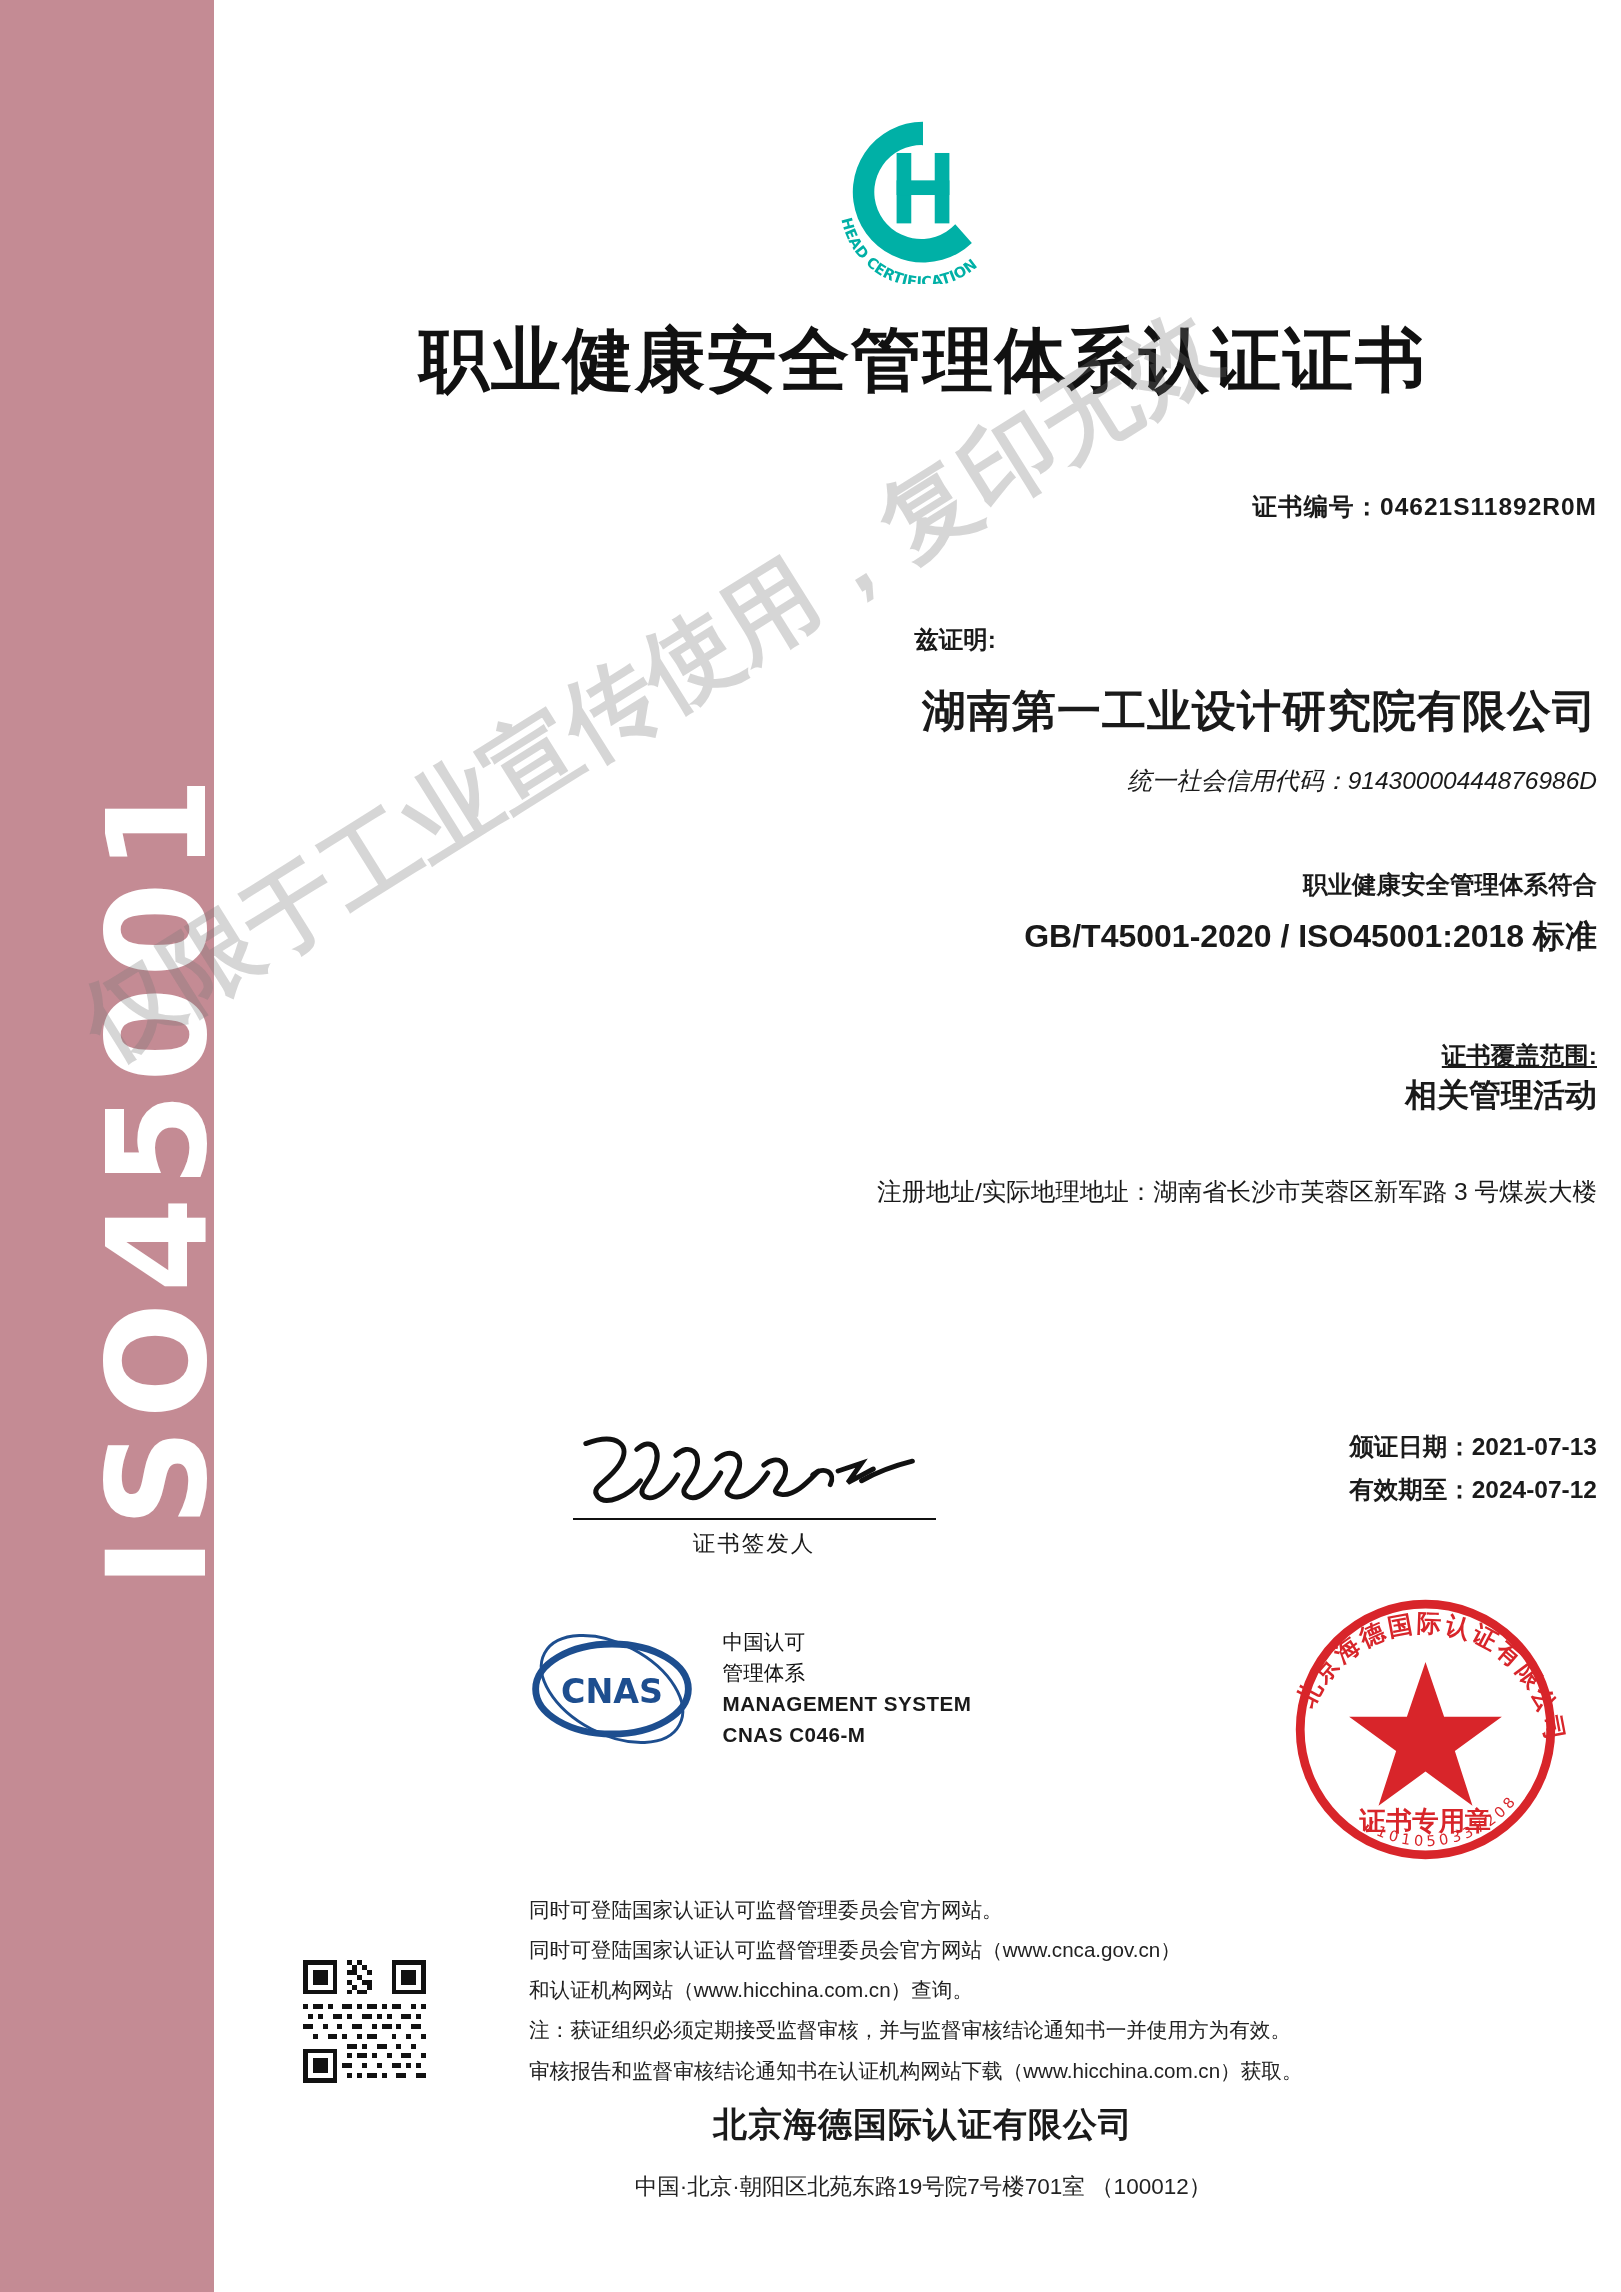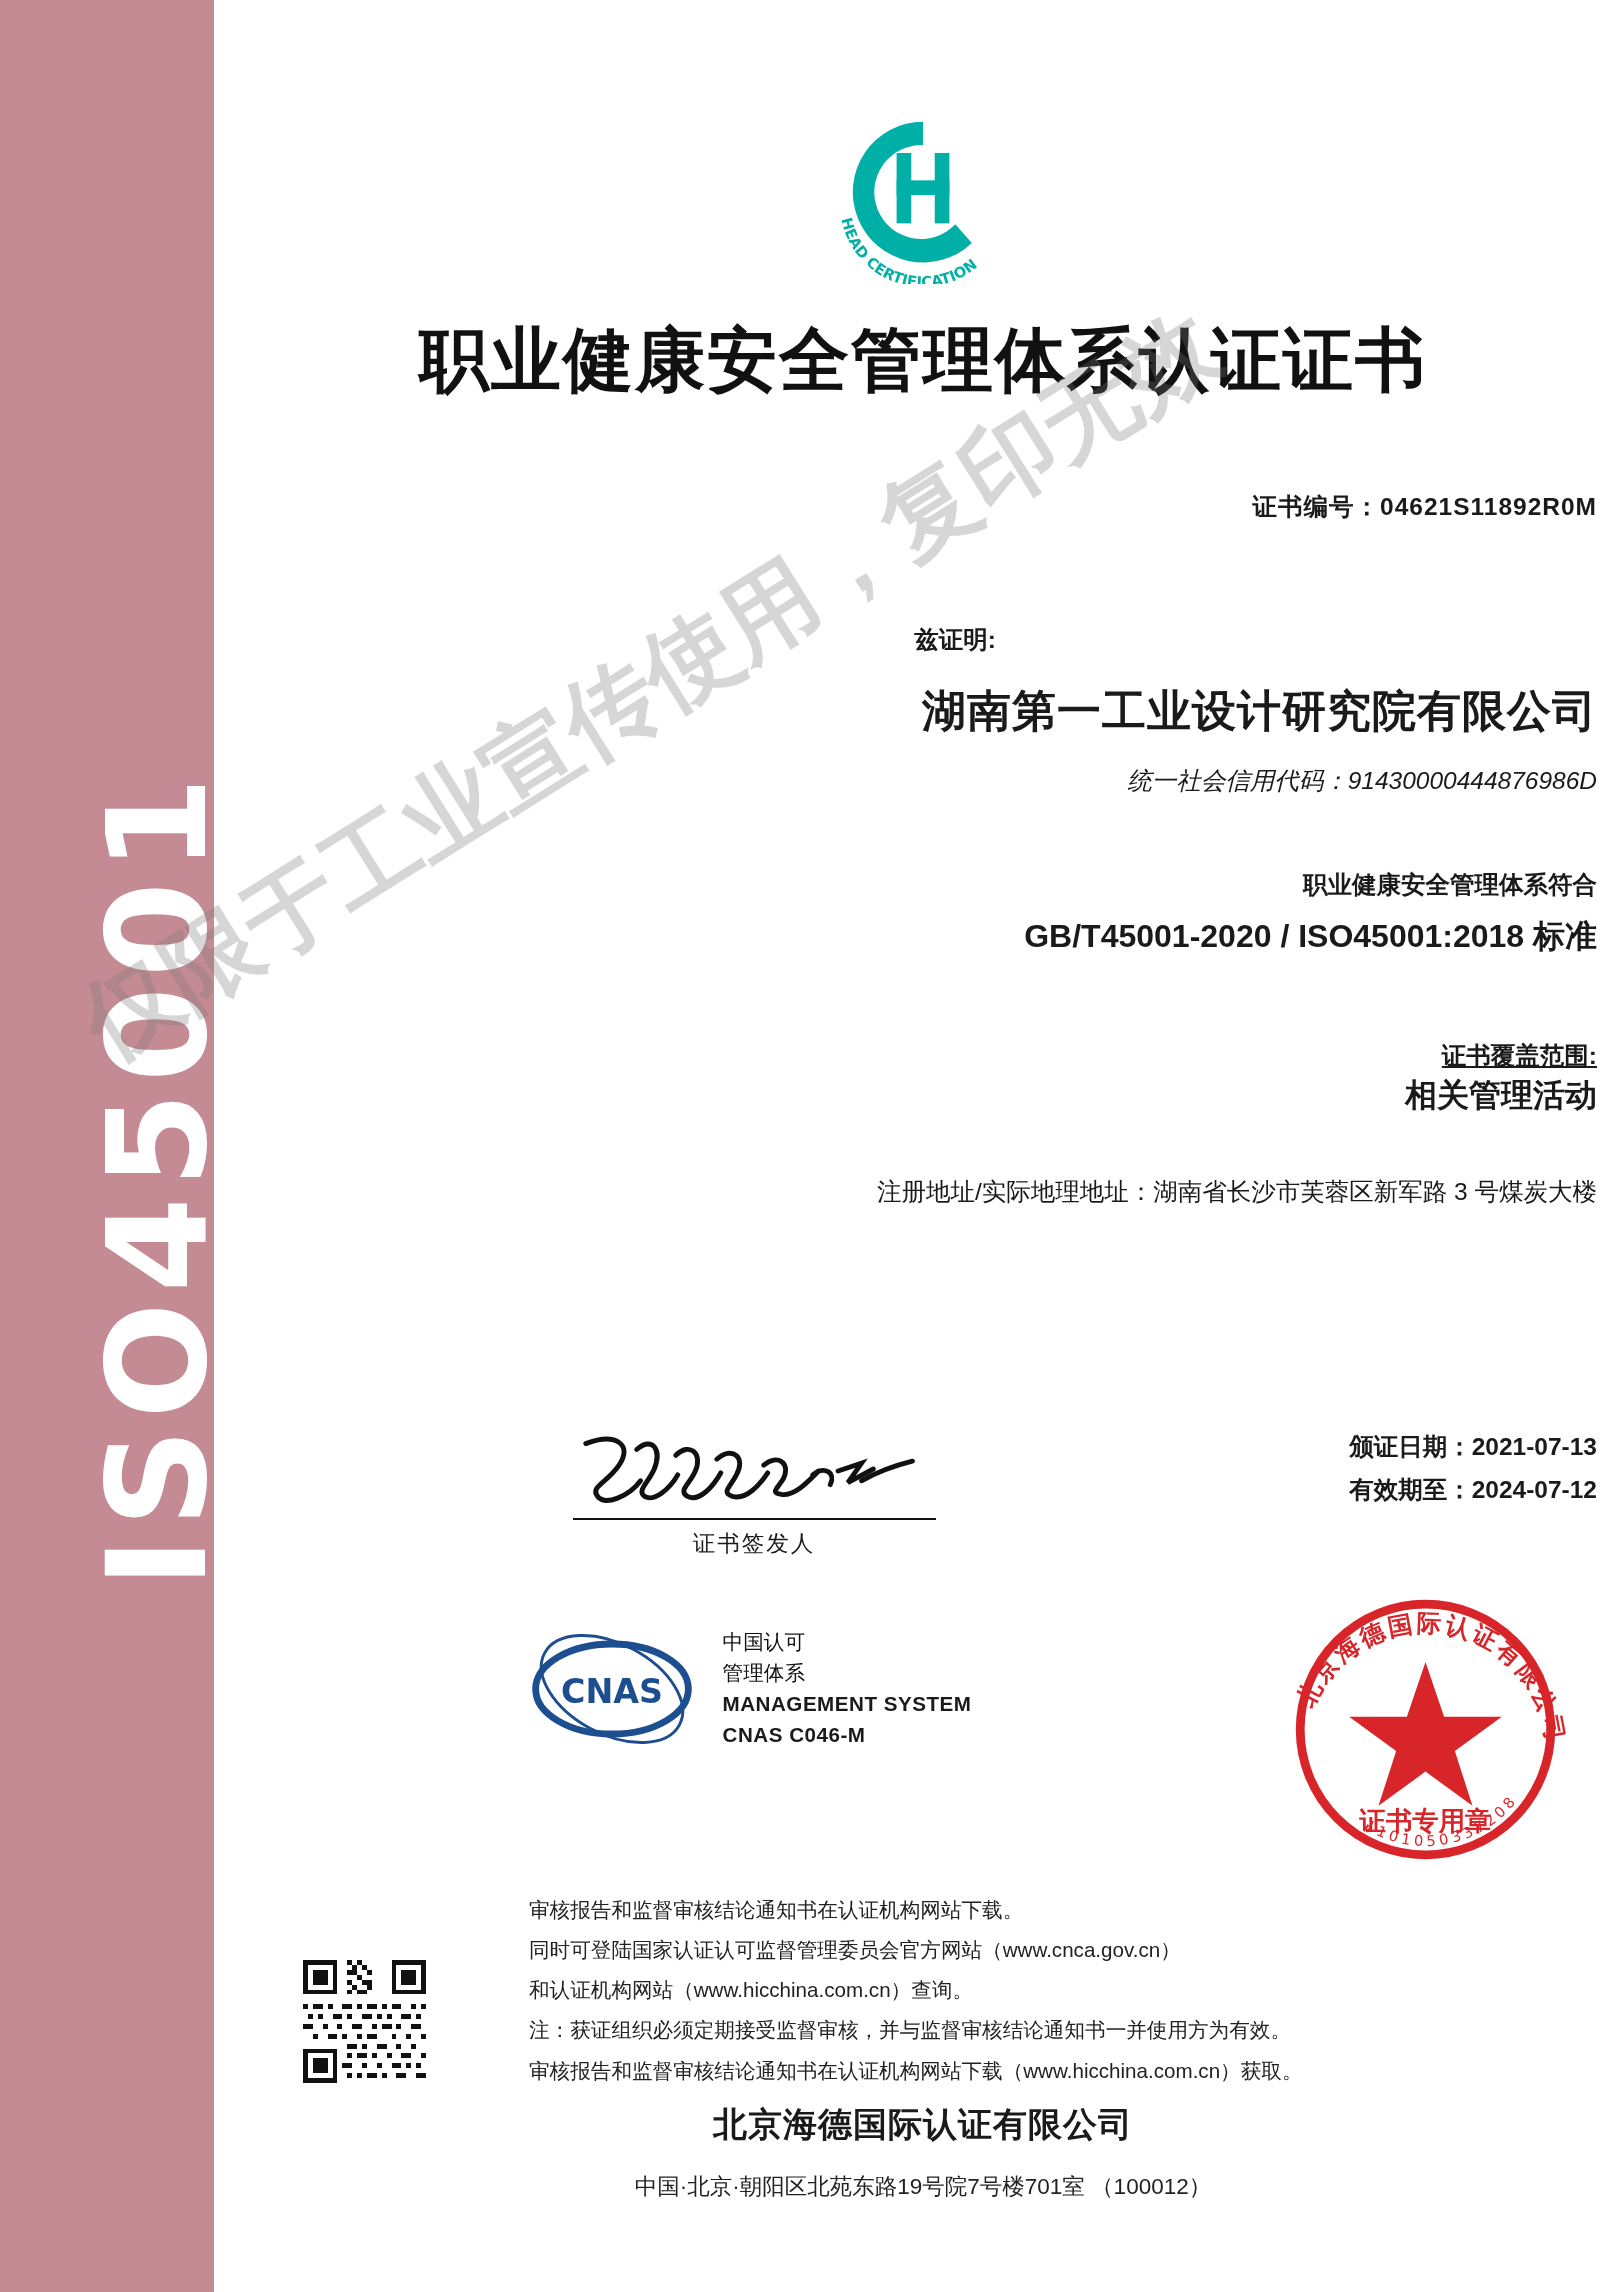--- a/index.html
+++ b/index.html
@@ -487,21 +487,21 @@
         <rect x="9" y="23" width="1" height="1"></rect>
           <rect x="11" y="23" width="1" height="1"></rect>
         <rect x="13" y="23" width="2" height="1"></rect>
           <rect x="16" y="23" width="1" height="1"></rect>
         <rect x="19" y="23" width="2" height="1"></rect>
           <rect x="23" y="23" width="2" height="1"></rect>
       </g>
     </svg>
 
     <div class="notes">
-      <div>审核报告和监督审核结论通知书在认证机构网站下载。</div>
+      <div>同时可登陆国家认证认可监督管理委员会官方网站。</div>
       <div>同时可登陆国家认证认可监督管理委员会官方网站（www.cnca.gov.cn）</div>
       <div>和认证机构网站（www.hicchina.com.cn）查询。</div>
       <div>注：获证组织必须定期接受监督审核，并与监督审核结论通知书一并使用方为有效。</div>
       <div>审核报告和监督审核结论通知书在认证机构网站下载（www.hicchina.com.cn）获取。</div>
     </div>
 
     <div class="footer-company">北京海德国际认证有限公司</div>
     <div class="footer-address">中国·北京·朝阳区北苑东路19号院7号楼701室 （100012）</div>
   </div>
 

